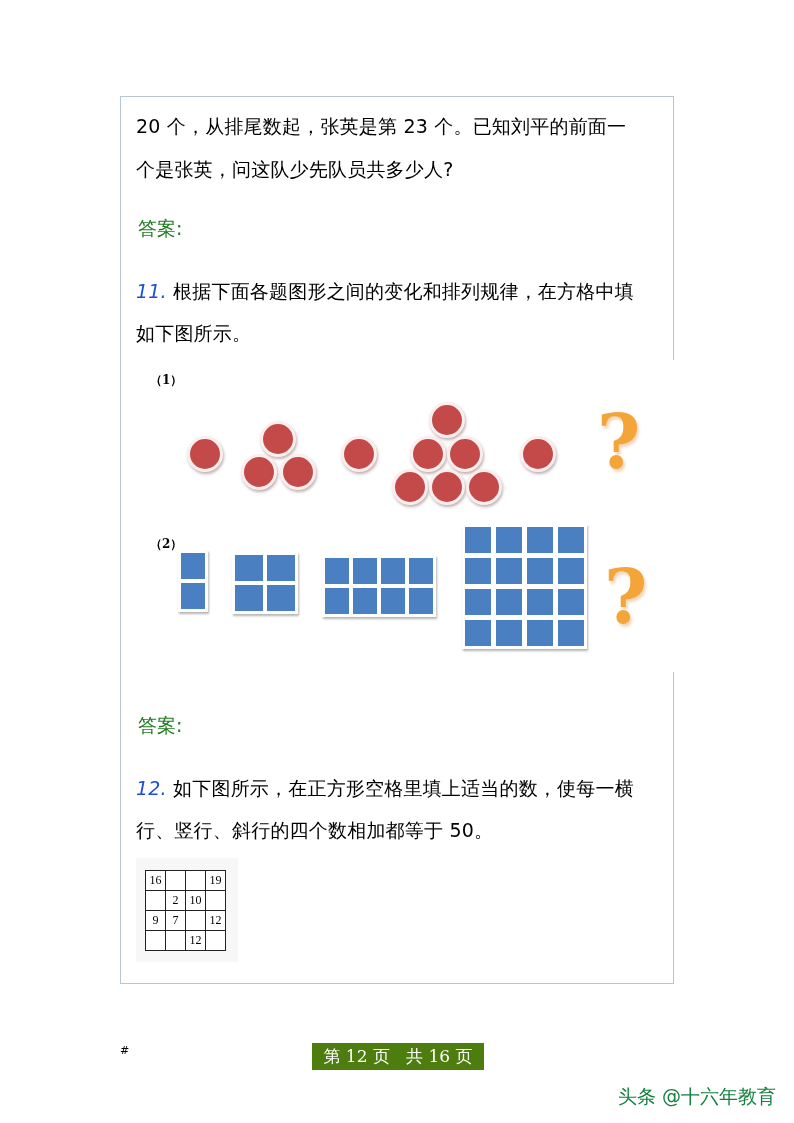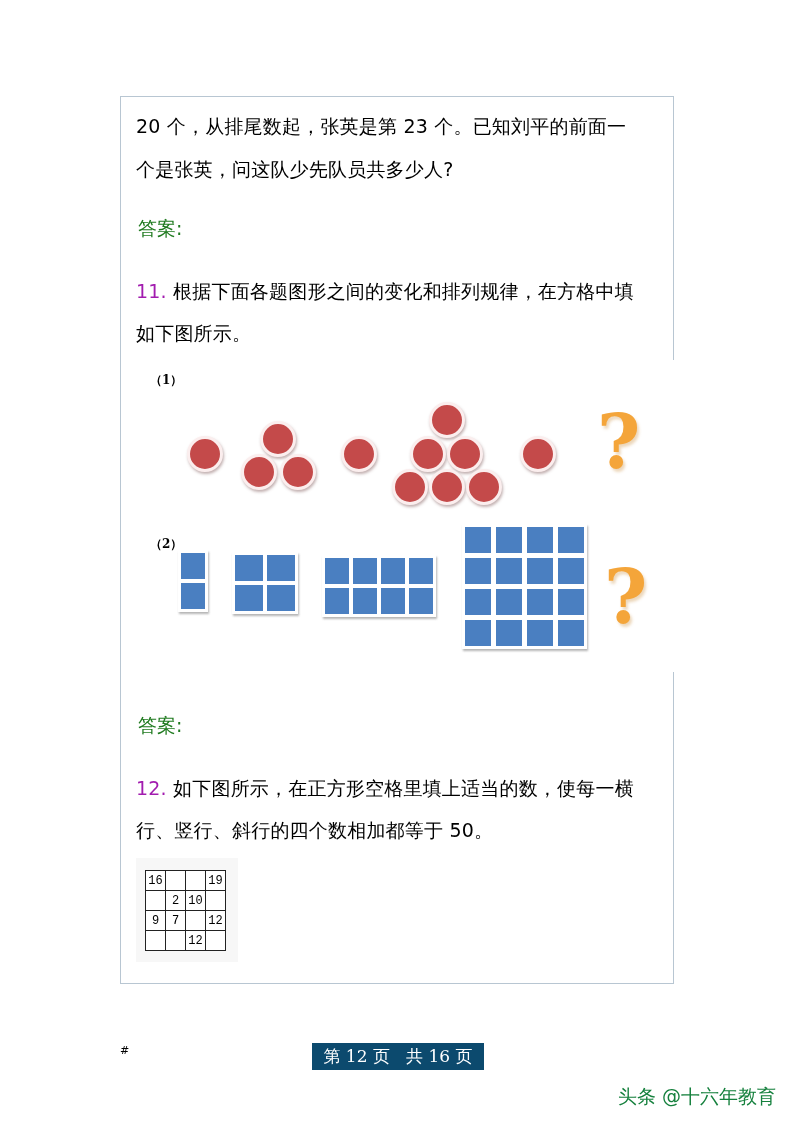--- a/index.html
+++ b/index.html
@@ -10,21 +10,21 @@
     color: #000;
   }
   .frame {
     position: absolute; left: 120px; top: 96px; width: 554px; height: 888px;
     border: 1.5px solid #b8c6d2; box-sizing: border-box;
   }
   .frame-gap {
     position: absolute; left: 670px; width: 8px; background: #fff;
   }
   .text { position: absolute; left: 136px; font-size: 19px; line-height: 24px; white-space: nowrap; letter-spacing: 0.2px; }
-  .num { color: #a21caf; }
+  .num { color: #1d4ed8; font-style: italic; }
   .answer { position: absolute; left: 138px; font-size: 19px; color: #1f7a1f; }
   .sub-label { position: absolute; font-family: "DejaVu Serif", serif; font-size: 12px; font-weight: bold; }
 
   .circle {
     position: absolute; width: 30px; height: 30px; border-radius: 50%;
     background: #c44a4a; border: 3px solid #fbeeee;
     box-shadow: 1px 2px 3px rgba(120,80,80,0.45);
   }
   .qmark {
     position: absolute; font-family: "DejaVu Serif", serif; font-weight: bold;
@@ -33,27 +33,27 @@
   }
   .sq-group { position: absolute; display: grid; gap: 4px; padding: 3px; background: #fff;
     box-shadow: 1px 2px 2px rgba(90,90,90,0.45); }
   .sq { width: 24px; height: 26px; background: #4a7fc1; }
   .sq.big { width: 25px; height: 25px; }
 
   .magic { position: absolute; left: 136px; top: 858px; width: 102px; height: 104px; background: #f7f7f7; }
   .magic table { position: absolute; left: 9px; top: 12px; border-collapse: collapse; }
   .magic td {
     width: 19px; height: 19px; border: 1.3px solid #222; padding: 0;
-    font-family: Liberation Mono, monospace; font-size: 12px; text-align: center; vertical-align: middle;
+    font-family: Liberation Serif, serif; font-size: 12px; text-align: center; vertical-align: middle;
     background: #fff;
   }
   .hash { position: absolute; left: 120px; top: 1044px; font-size: 11px; }
   .page-badge {
     position: absolute; left: 312px; top: 1043px; width: 172px; height: 27px;
-    background: #0c4a6e; color: #fff; font-size: 17px; line-height: 27px; text-align: center;
+    background: #4d7c0f; color: #fff; font-size: 17px; line-height: 27px; text-align: center;
     font-family: "DejaVu Serif", serif; white-space: pre;
   }
   .watermark {
     position: absolute; right: 18px; top: 1084px; font-size: 19px; color: #15803d;
     text-shadow: 0 0 2px #fff;
   }
 </style>
 </head>
 <body>
 

